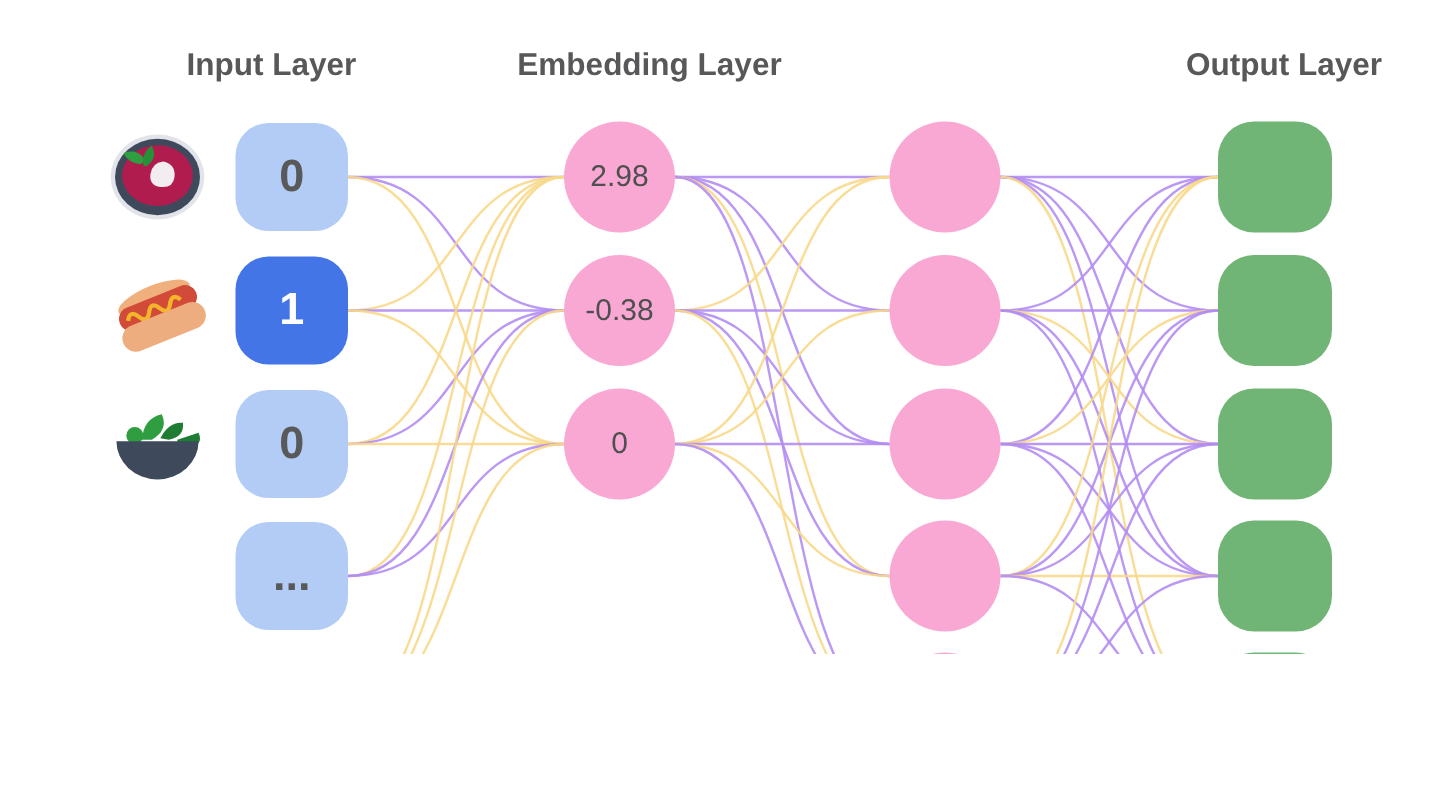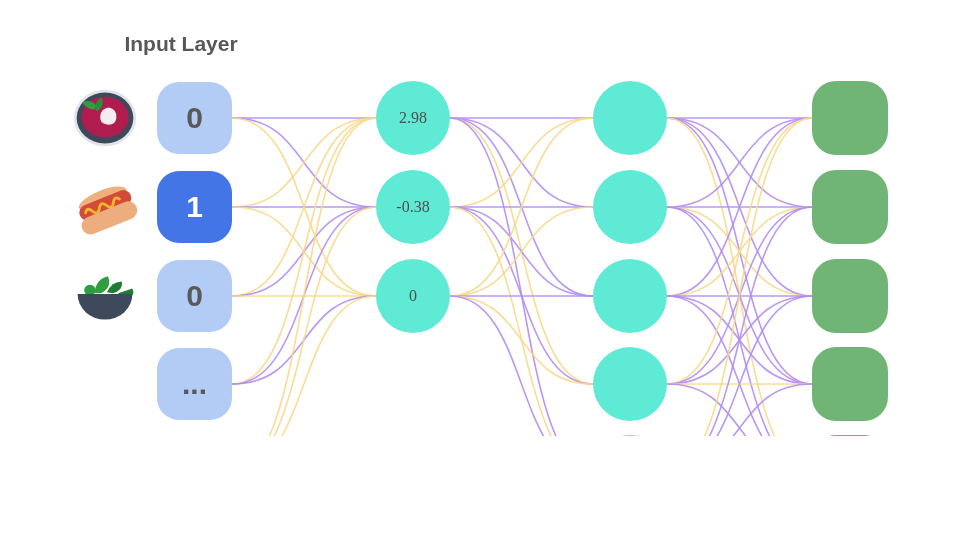--- a/index.html
+++ b/index.html
@@ -5,23 +5,23 @@
   html,body{margin:0;padding:0;background:#ffffff;}
   #diagram{position:relative;width:960px;height:436px;background:#ffffff;overflow:hidden;
            font-family:"Liberation Sans", sans-serif;}
   #edges{position:absolute;left:0;top:0;width:960px;height:540px;}
   .layer-title{position:absolute;transform:translateX(-50%);font-size:21px;font-weight:bold;
                color:#58585a;white-space:nowrap;top:32px;}
   .input-box{position:absolute;width:75px;height:72px;border-radius:22px;background:#b3ccf5;
              display:flex;align-items:center;justify-content:center;
              font-size:30px;font-weight:bold;color:#595959;}
   .input-box.active{background:#4375e6;color:#ffffff;}
-  .node-circle{position:absolute;width:74px;height:74px;border-radius:50%;background:#5eead4;
+  .node-circle{position:absolute;width:74px;height:74px;border-radius:50%;background:#f9a8d4;
                display:flex;align-items:center;justify-content:center;
-               font-size:16px;color:#4f4f4f;font-family:Liberation Serif, serif;}
+               font-size:20px;color:#4f4f4f;}
   .output-box{position:absolute;width:76px;height:74px;border-radius:24px;background:#70b575;}
   .food-icon{position:absolute;width:68px;height:68px;}
   .food-icon svg{width:100%;height:100%;}
 </style>
 </head>
 <body>
 
 <div id="diagram">
   <svg id="edges" viewBox="0 0 960 540" xmlns="http://www.w3.org/2000/svg">
       <path d="M232,118 C311.2,118 296.8,118 376,118" fill="none" stroke="#b38df2" stroke-width="1.6" stroke-opacity="0.9"></path>
@@ -75,20 +75,22 @@
       <path d="M667,384 C746.75,384 732.25,384 812,384" fill="none" stroke="#f8d88a" stroke-width="1.6" stroke-opacity="0.9"></path>
       <path d="M667,384 C746.75,384 732.25,472 812,472" fill="none" stroke="#b38df2" stroke-width="1.6" stroke-opacity="0.9"></path>
       <path d="M667,472 C746.75,472 732.25,118 812,118" fill="none" stroke="#f8d88a" stroke-width="1.6" stroke-opacity="0.9"></path>
       <path d="M667,472 C746.75,472 732.25,207 812,207" fill="none" stroke="#b38df2" stroke-width="1.6" stroke-opacity="0.9"></path>
       <path d="M667,472 C746.75,472 732.25,296 812,296" fill="none" stroke="#b38df2" stroke-width="1.6" stroke-opacity="0.9"></path>
       <path d="M667,472 C746.75,472 732.25,384 812,384" fill="none" stroke="#b38df2" stroke-width="1.6" stroke-opacity="0.9"></path>
       <path d="M667,472 C746.75,472 732.25,472 812,472" fill="none" stroke="#f8d88a" stroke-width="1.6" stroke-opacity="0.9"></path>
     </svg>
 
   <div class="layer-title" style="left:181px;">Input Layer</div>
+  <div class="layer-title" style="left:433px;">Embedding Layer</div>
+  <div class="layer-title" style="left:856px;">Output Layer</div>
 
   <div id="nodes">
       <div class="food-icon" style="left: 71px; top: 84px;"><svg viewBox="0 0 72 72">
           <ellipse cx="36" cy="36" rx="33" ry="30" fill="#e2e4ea"></ellipse>
           <ellipse cx="36" cy="36" rx="30" ry="27" fill="#3e4a5c"></ellipse>
           <ellipse cx="36" cy="35" rx="25" ry="21.5" fill="#b01c4e"></ellipse>
           <path d="M40,25 q9,2 8,11 q-1,8 -10,7 q-8,-1 -7,-9 q1,-8 9,-9z" fill="#f3ecf0"></path>
           <path d="M24,27 q-9,-1 -12,-8 q9,-3 14,3 q2,3 -2,5z" fill="#2f9e41"></path>
           <path d="M26,28 q-1,-10 6,-14 q4,8 -2,13 q-2,2 -4,1z" fill="#27913a"></path>
         </svg></div>

